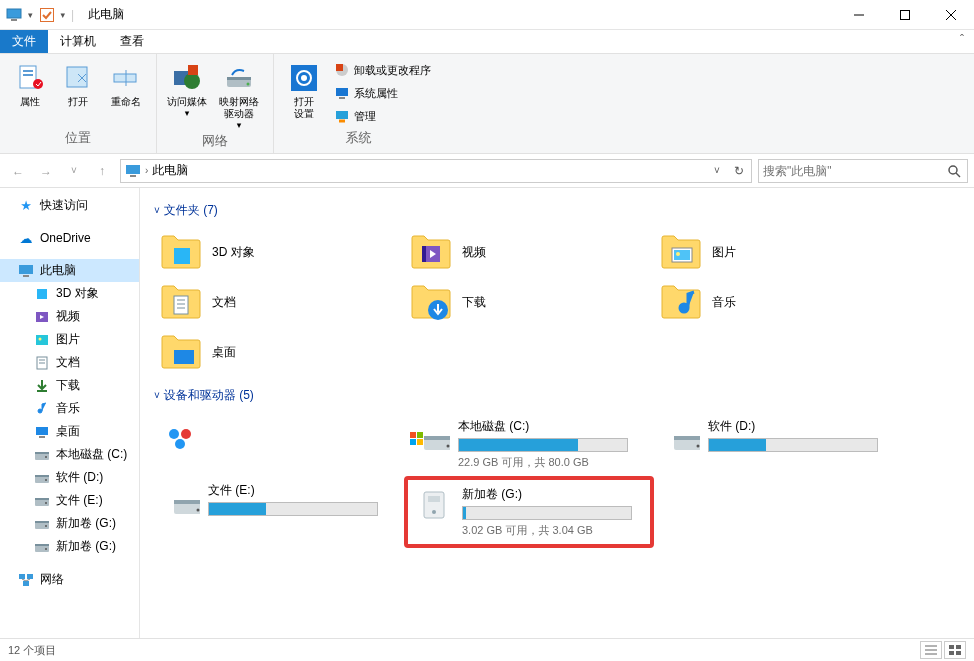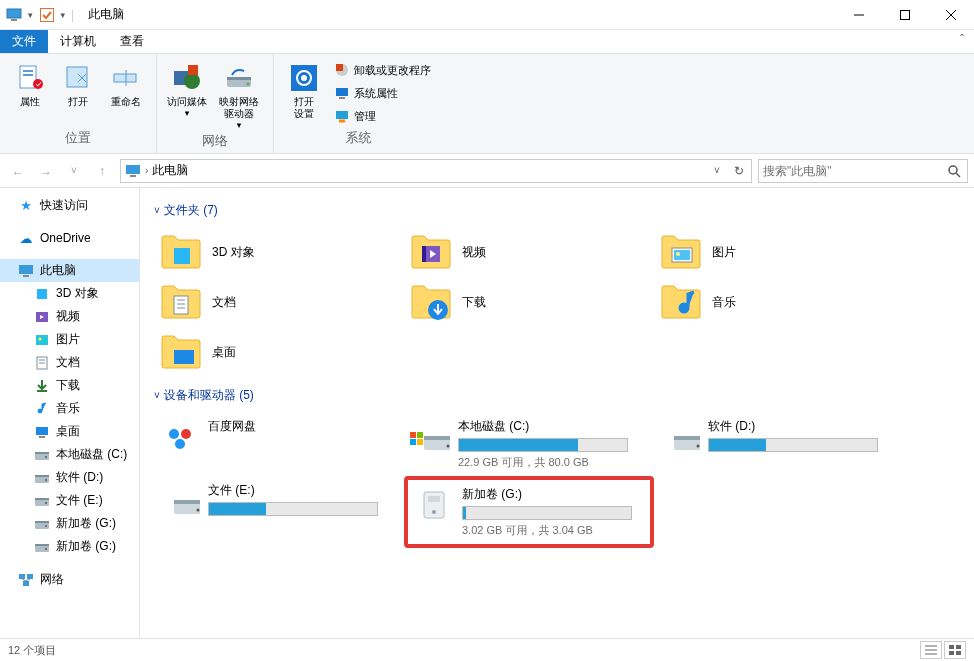--- a/index.html
+++ b/index.html
@@ -519,21 +519,20 @@
     <div class="drive-grid" id="drive-grid">
         <div class="drive-item">
           <span class="dicn">
             <svg width="36" height="36">
               <circle cx="12" cy="14" r="5" fill="#2196f3"></circle>
               <circle cx="24" cy="14" r="5" fill="#e53935"></circle>
               <circle cx="18" cy="24" r="5" fill="#2196f3"></circle>
             </svg>
           </span>
           <div class="drive-info">
-            <span class="drive-name">百度网盘</span>
           </div>
         </div>
         <div class="drive-item">
           <span class="dicn">
             <svg width="44" height="36">
               <rect x="0" y="12" width="6" height="6" fill="#f25022"></rect>
               <rect x="7" y="12" width="6" height="6" fill="#7fba00"></rect>
               <rect x="0" y="19" width="6" height="6" fill="#00a4ef"></rect>
               <rect x="7" y="19" width="6" height="6" fill="#ffb900"></rect>
               <rect x="14" y="16" width="28" height="14" rx="2" fill="#cfd8dc"></rect>

